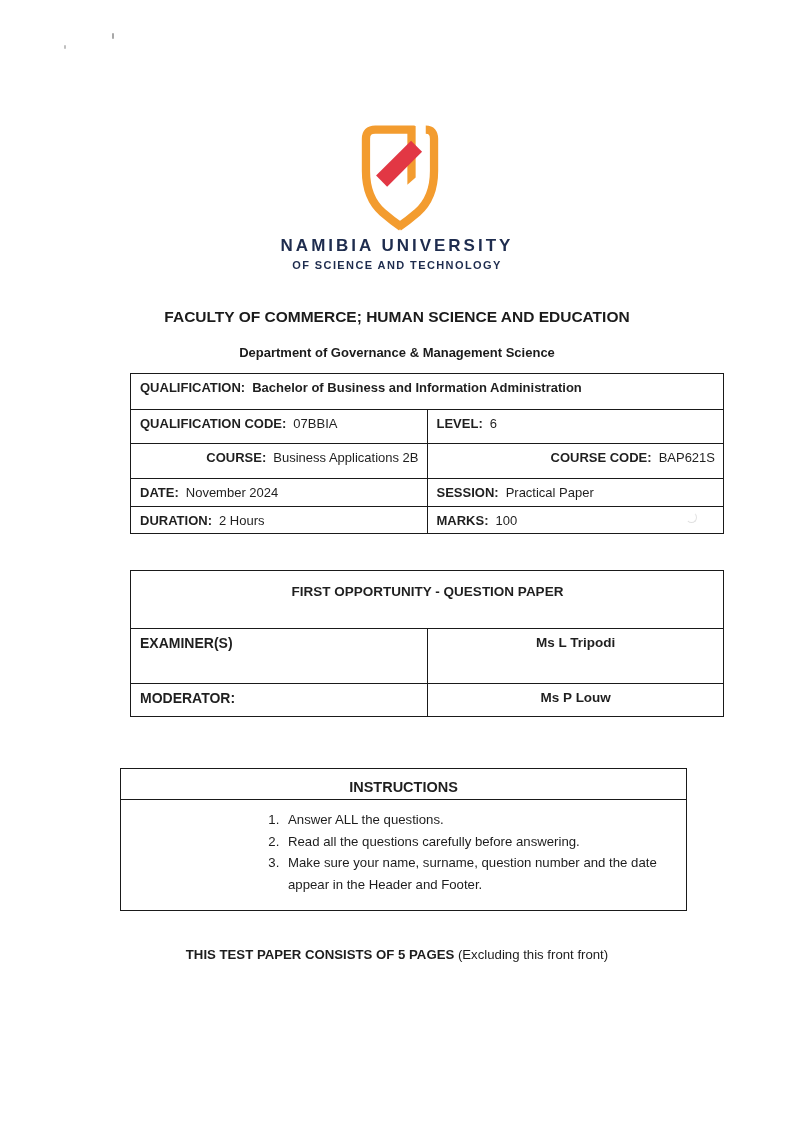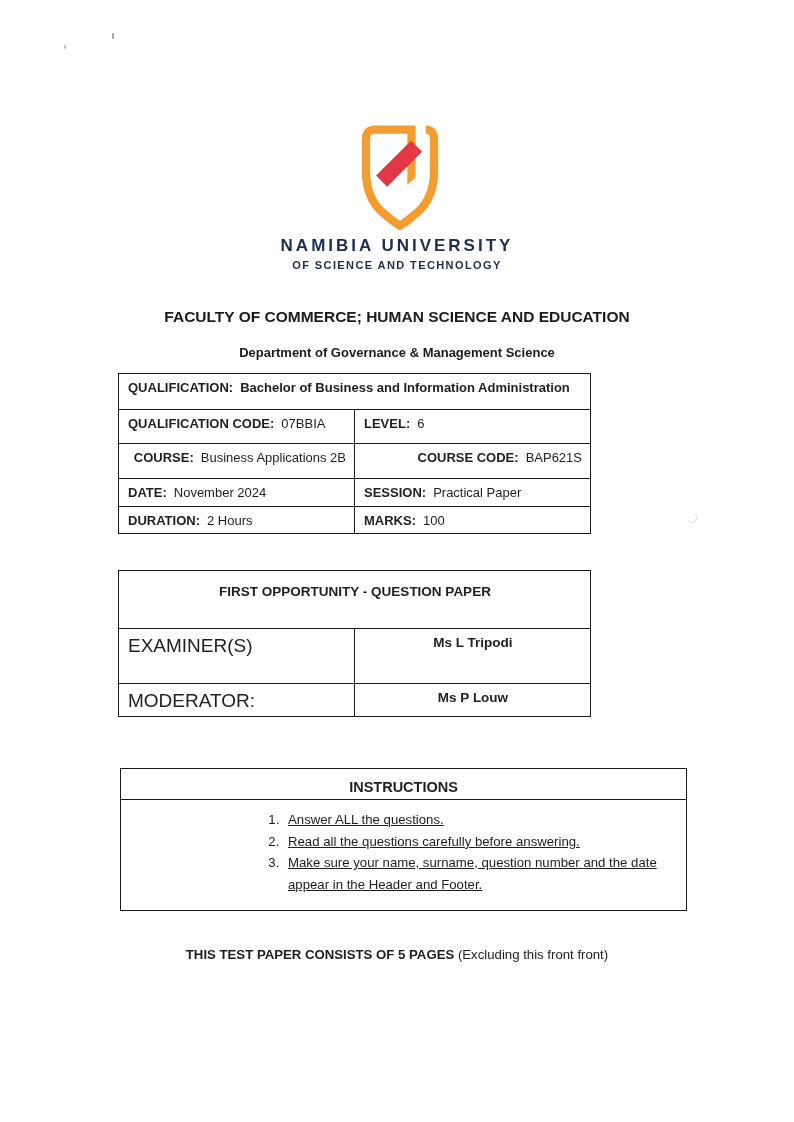--- a/index.html
+++ b/index.html
@@ -20,41 +20,41 @@
   .wordmark { position:absolute; left:0; top:236px; width:100%; text-align:center;
               color:#1e2c4e; font-weight:bold; }
   .wordmark .l1 { font-size:17px; letter-spacing:3px; line-height:19px; }
   .wordmark .l2 { font-size:11px; letter-spacing:1.4px; line-height:16px; margin-top:2px; }
 
   .faculty { position:absolute; left:0; top:308px; width:100%; text-align:center;
              font-size:15.5px; font-weight:bold; color:#1b1b1b; }
   .dept    { position:absolute; left:0; top:345px; width:100%; text-align:center;
              font-size:13px; font-weight:bold; color:#1b1b1b; }
 
-  table.grid { position:absolute; left:118px; border-collapse:collapse; table-layout:fixed; width:473px; }
+  table.grid { position:absolute; left:130px; border-collapse:collapse; table-layout:fixed; width:594px; }
   table.grid td { border:1.6px solid #1a1a1a; font-size:13px; vertical-align:top; padding:6px 8px 2px 9px; }
   table.grid b { font-weight:bold; }
   .val { margin-left:7px; }
 
   .t1 { top:373px; }
   .t1 .r1 { height:36px; } .t1 .r2 { height:34px; } .t1 .r3 { height:35px;text-align:right; }
   .t1 .r4 { height:28px; } .t1 .r5 { height:27px; }
 
   .t2 { top:570px; }
   .t2 .title-cell { height:42px; text-align:center; font-weight:bold; font-size:13.5px; padding-top:13px; }
-  .t2 .lbl { width:92px; font-weight:normal; font-size:19px;margin-left:16px; }
+  .t2 .lbl { width:92px; font-weight:bold; font-size:14px;margin-left:16px; }
   .t2 .ctr { text-align:center; font-weight:bold; font-size:13.5px; }
   .t2 .rex { height:55px; } .t2 .rmod { height:33px; }
   .t2 td { padding-top:8px; }
 
   .instructions { position:absolute; left:120px; top:768px; width:565px; border:1.7px solid #1a1a1a; }
   .instructions .head { border-bottom:1.7px solid #1a1a1a; height:31px; text-align:center;
                         font-weight:bold; font-size:14.5px; padding-top:7px; box-sizing:border-box; padding-bottom:0; }
   .instructions .head span { position:relative; top:3px; }
-  .instructions ol { margin:9px 0 15px 0; padding-left:162px;text-decoration:underline; }
+  .instructions ol { margin:9px 0 15px 0; padding-left:162px; }
   .instructions li { font-size:13.2px; line-height:21.5px; padding-left:5px; max-width:404px; color:#1d1d1d; }
 
   .footer-note { position:absolute; left:0; top:947px; width:100%; text-align:center; font-size:13.2px; color:#1d1d1d; }
   .footer-note .b { font-weight:bold; }
 </style>
 </head>
 <body>
 
 <div class="page">
 

